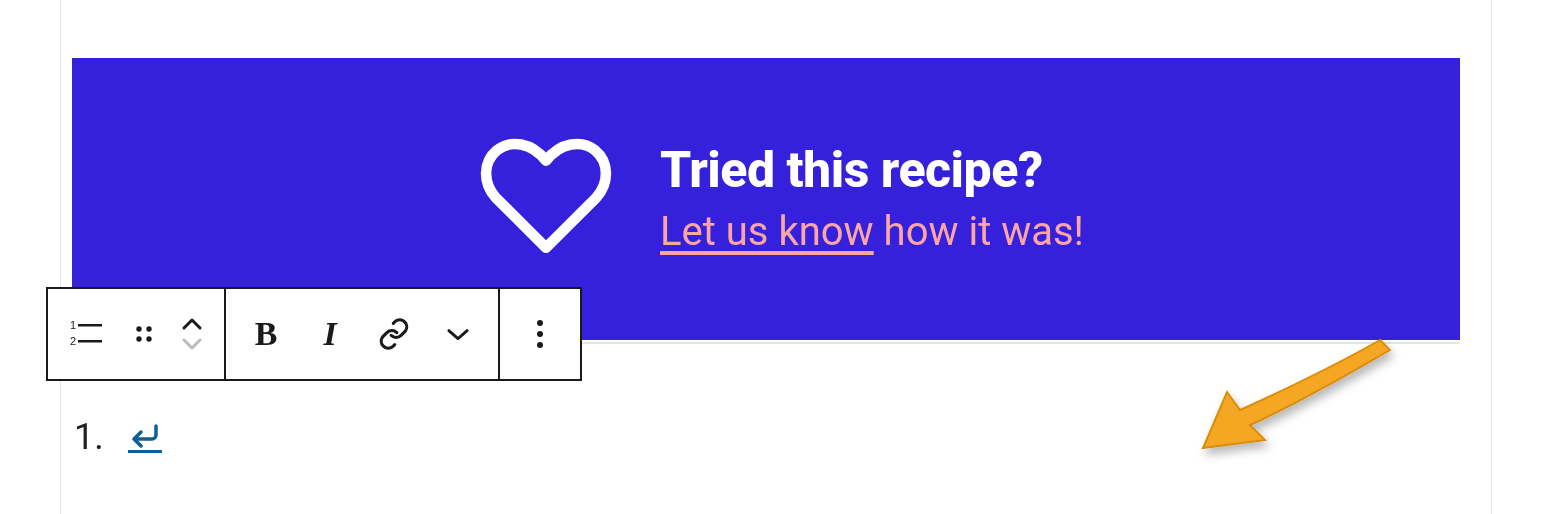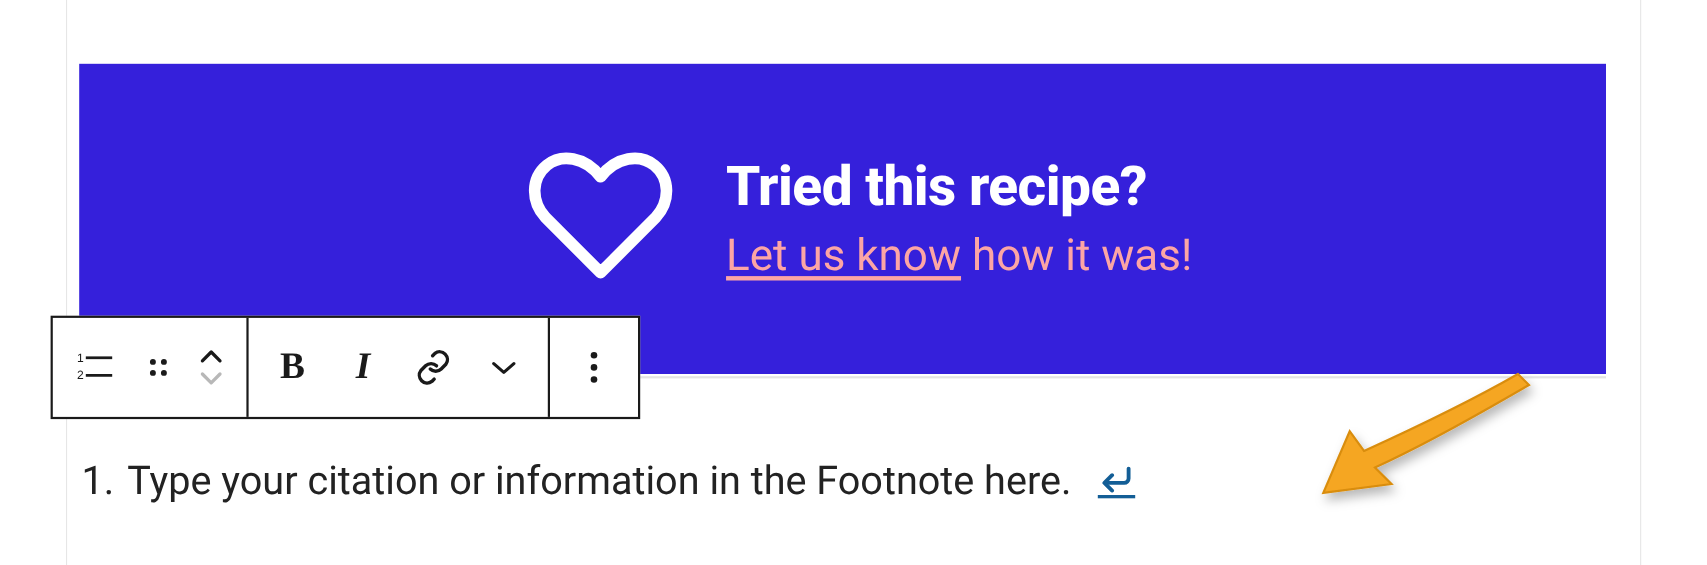--- a/index.html
+++ b/index.html
@@ -198,21 +198,20 @@
         <circle cx="4" cy="5" r="3"></circle>
           <circle cx="4" cy="16" r="3"></circle>
           <circle cx="4" cy="27" r="3"></circle>
       </svg>
     </div>
   </div>
 </div>
 
 <div class="footnote">
   <span>1.</span>
-  <span>Type your citation or information in the Footnote here.</span>
   <span class="footnote-return">
     <svg width="34" height="26" viewBox="0 0 34 26" fill="none" stroke="#135e96" stroke-width="3.5" stroke-linecap="round" stroke-linejoin="round">
       <path d="M28 4 v9 a4 4 0 0 1 -4 4 H7"></path>
       <polyline points="13,10 6,17 13,24"></polyline>
     </svg>
   </span>
 </div>
 
 <svg class="arrow-annotation" viewBox="0 0 210 140">
   <defs>

